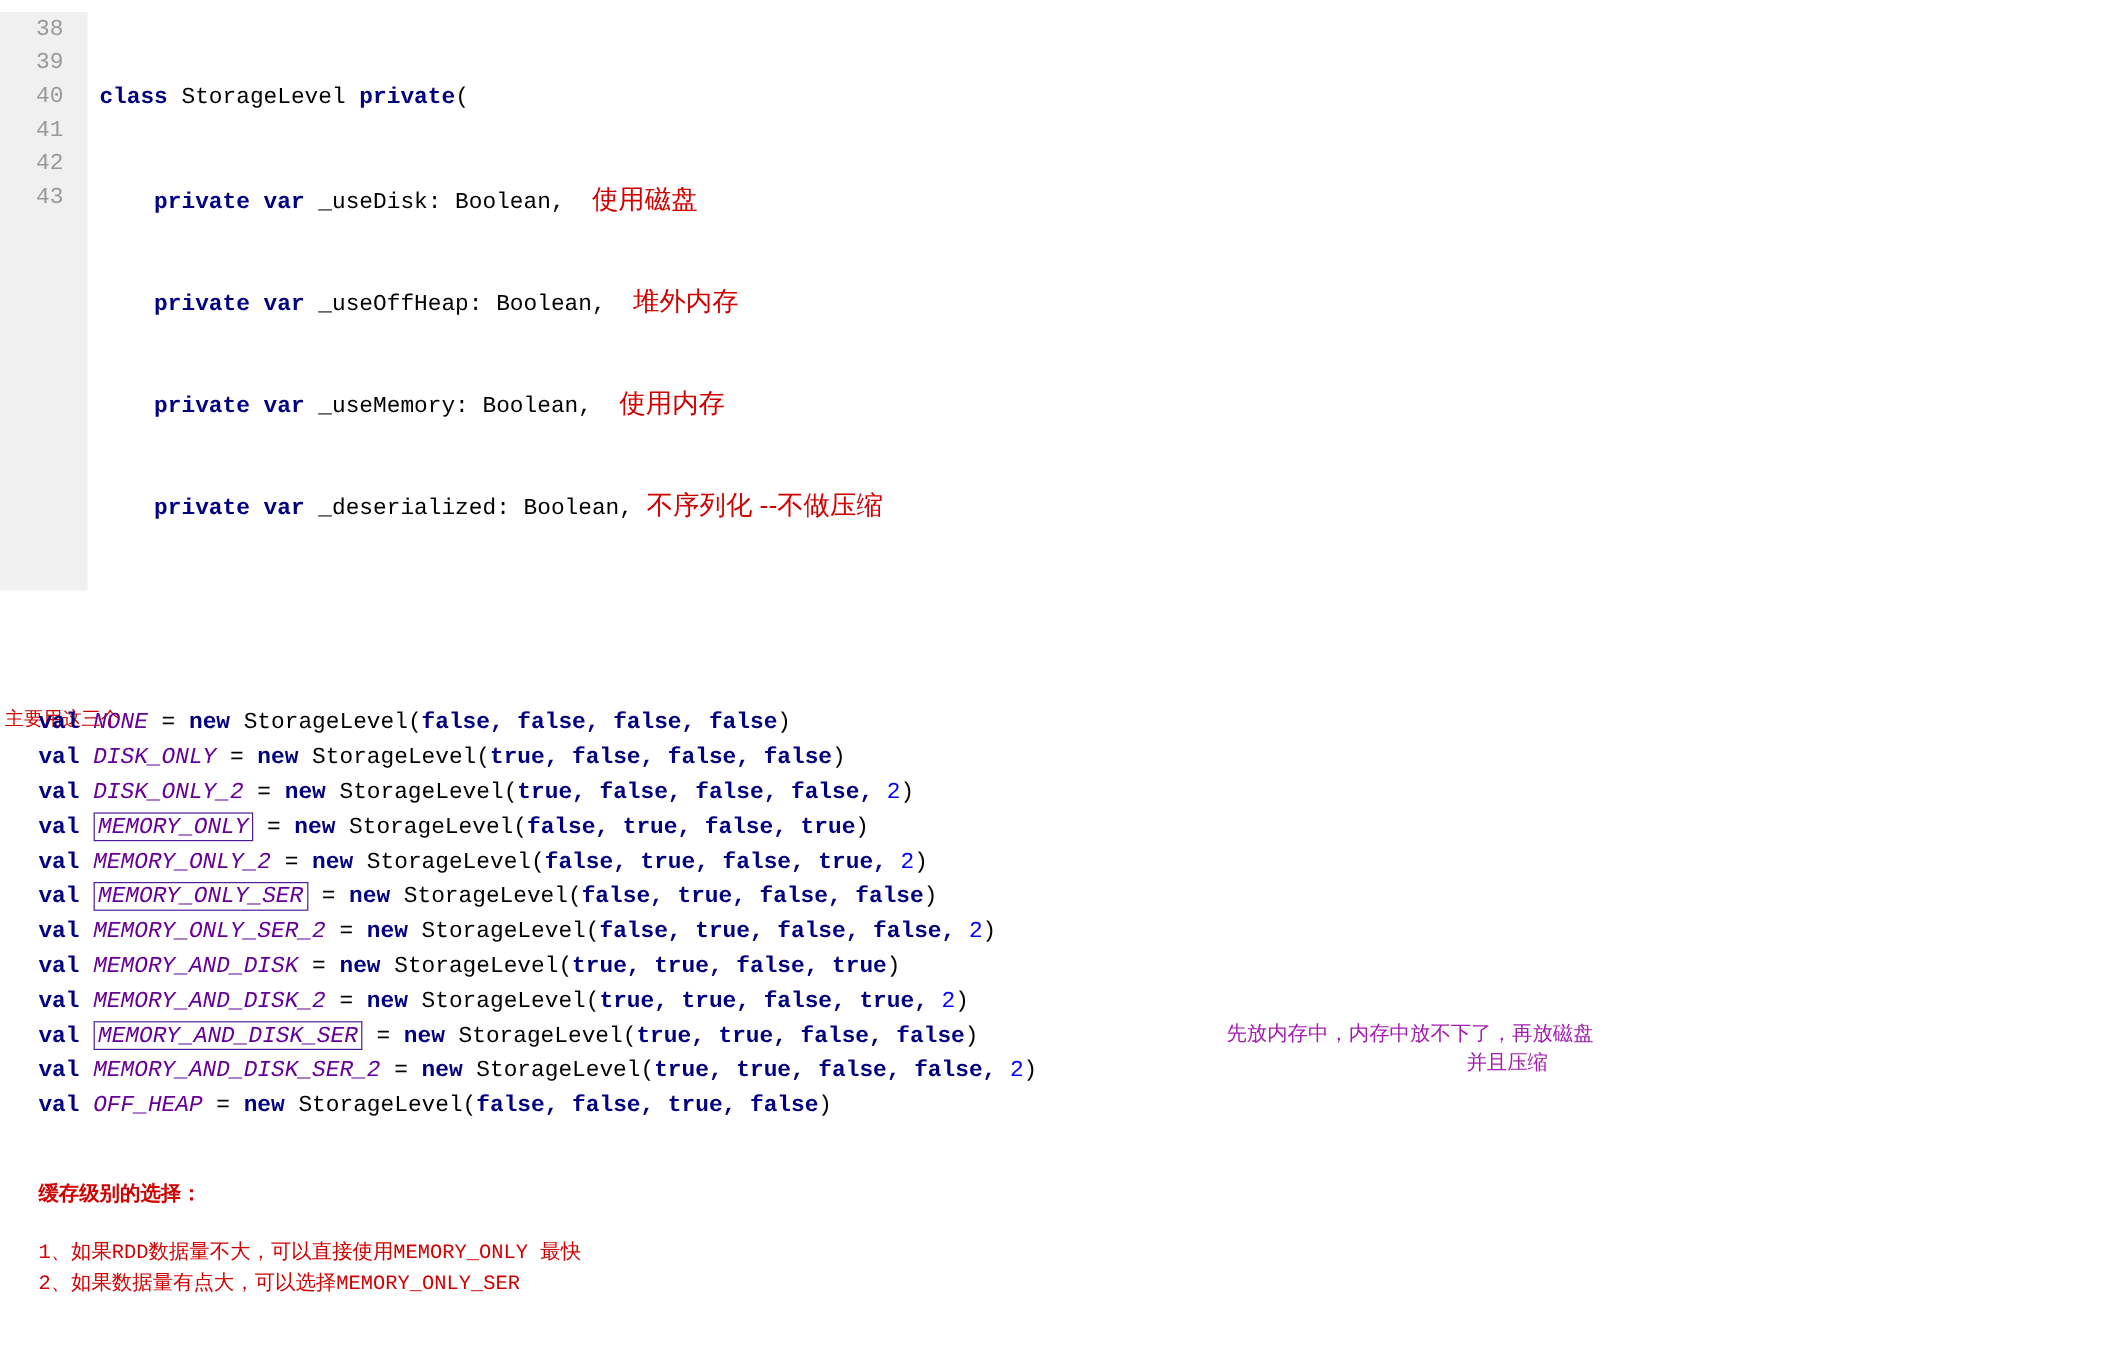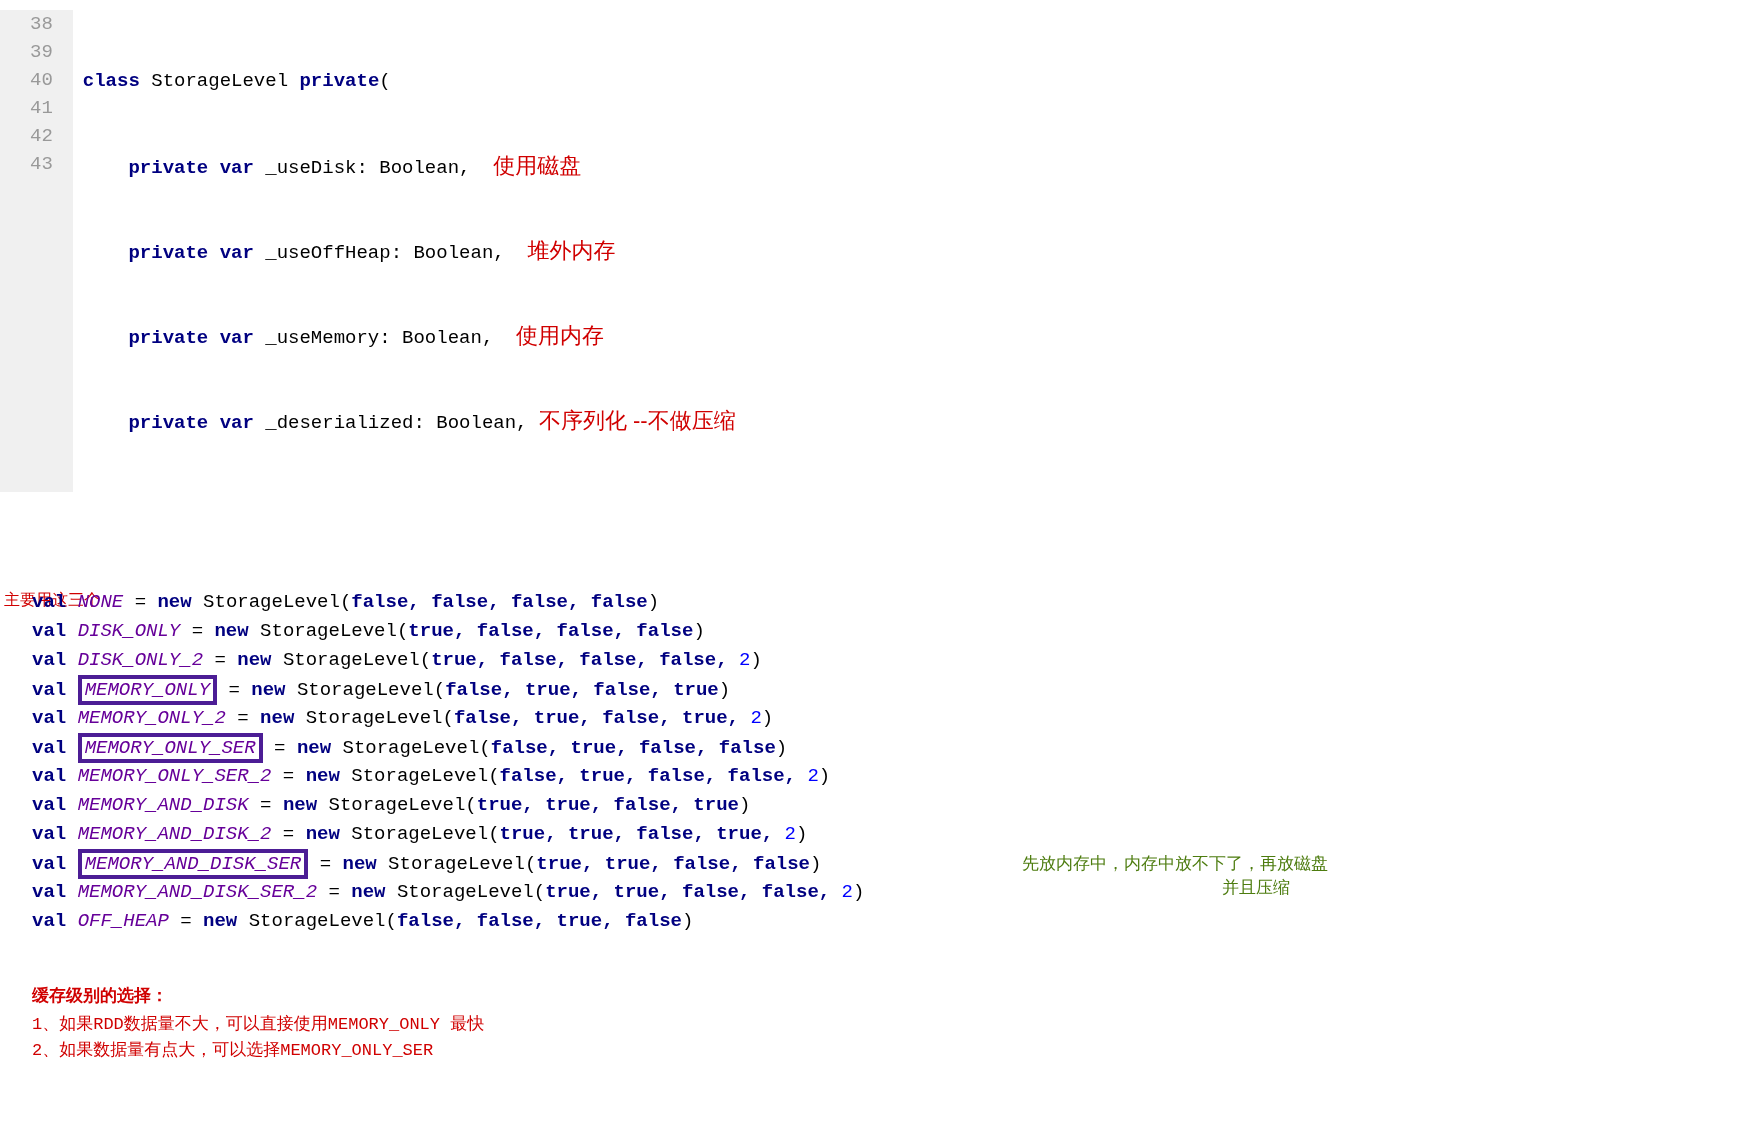--- a/index.html
+++ b/index.html
@@ -34,52 +34,52 @@
   .num { color: #0000ff; }
   .vals-block {
     margin: 10px 0 0 32px;
     font-family: "Courier New", monospace;
     white-space: pre;
     position: relative;
   }
   .vals-block .row { height: 29px; line-height: 29px; position: relative; }
   .ital { color: #660099; font-style: italic; }
   .boxed {
-    border: 4px solid #4c1d95;
+    border: 1px solid #4c1d95;
     padding: 0 3px;
     display: inline-block;
     line-height: 22px;
   }
   .side-label {
     position: absolute;
     left: -28px;
     top: 88px;
     color: #d00000;
     font-family: "SimSun","Microsoft YaHei",sans-serif;
     font-size: 16px;
     width: 18px;
     text-align: center;
     line-height: 1.2;
   }
   .right-note {
     position: absolute;
-    color: #4d7c0f;
-    font-family: Liberation Sans, sans-serif;
+    color: #a21caf;
+    font-family: Liberation Mono, monospace;
     font-size: 17px;
     white-space: nowrap;
     text-align: right;
   }
   .notes {
     margin: 20px 0 0 32px;
     color: #d00000;
     font-family: "SimSun","Microsoft YaHei","Courier New",sans-serif;
     font-size: 17px;
     line-height: 1.5;
   }
-  .notes .title { font-weight: bold; margin-bottom: 2px; }
+  .notes .title { font-weight: bold; margin-bottom: 22px; }
   .notes .group { margin-bottom: 30px; }
   .notes .line { margin: 1px 0; }
 </style>
 </head>
 <body>
 
 <div class="code-block">
   <div class="gutter">
     <div>38</div>
     <div>39</div>

